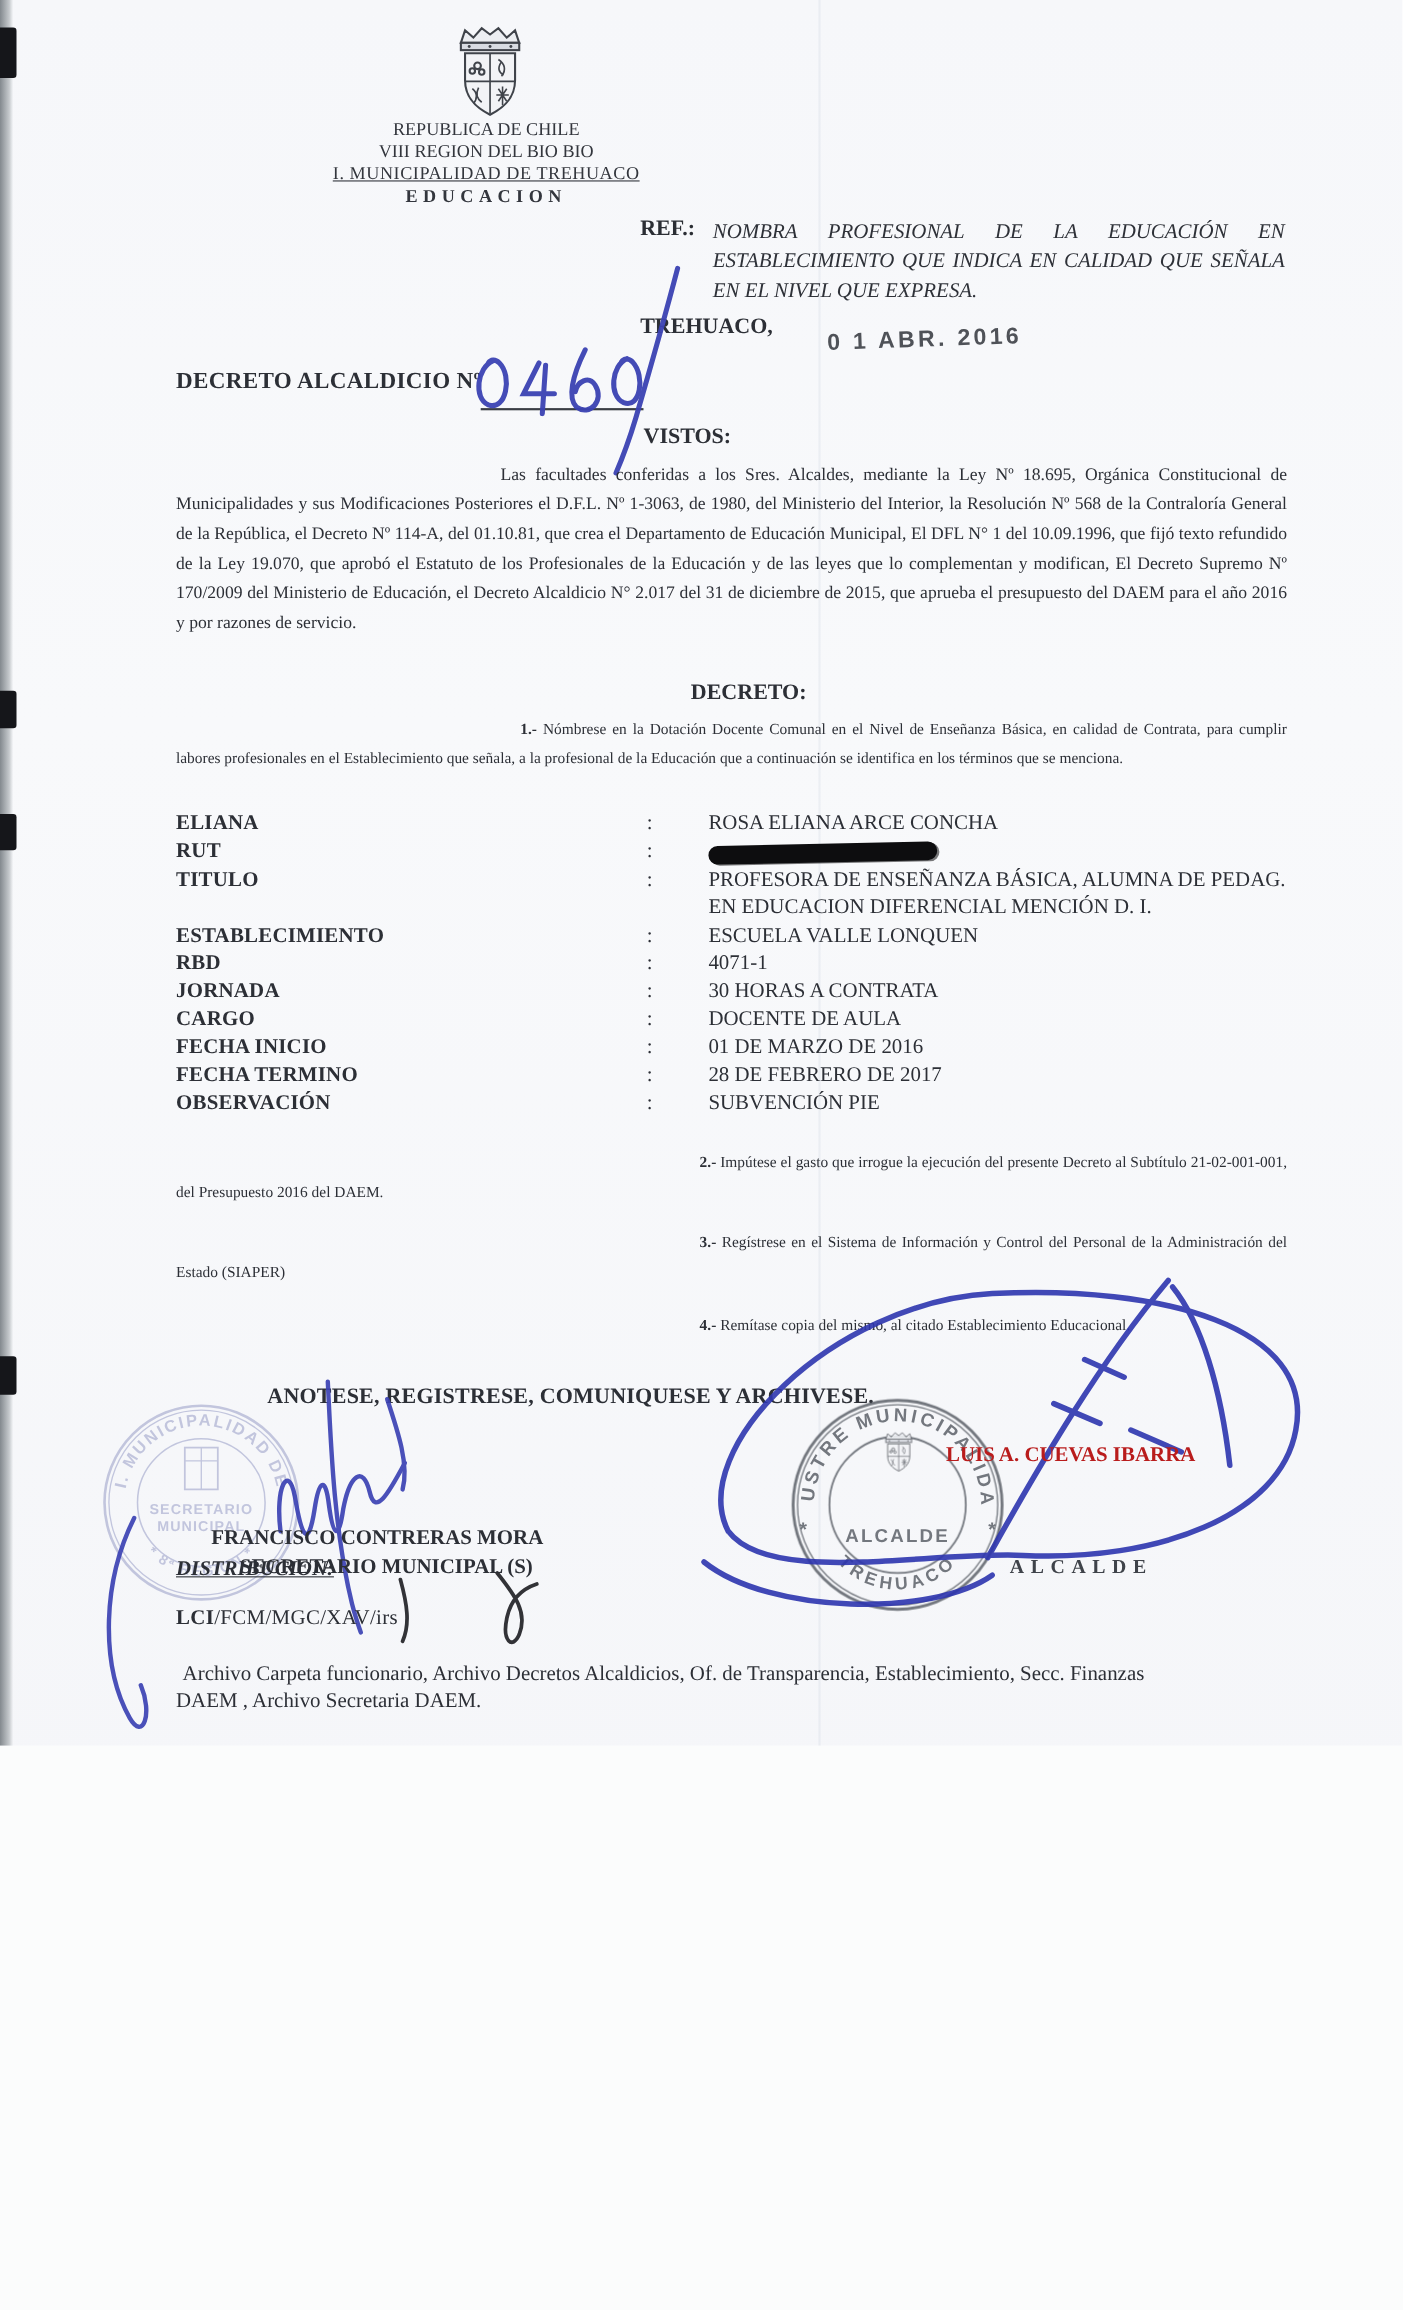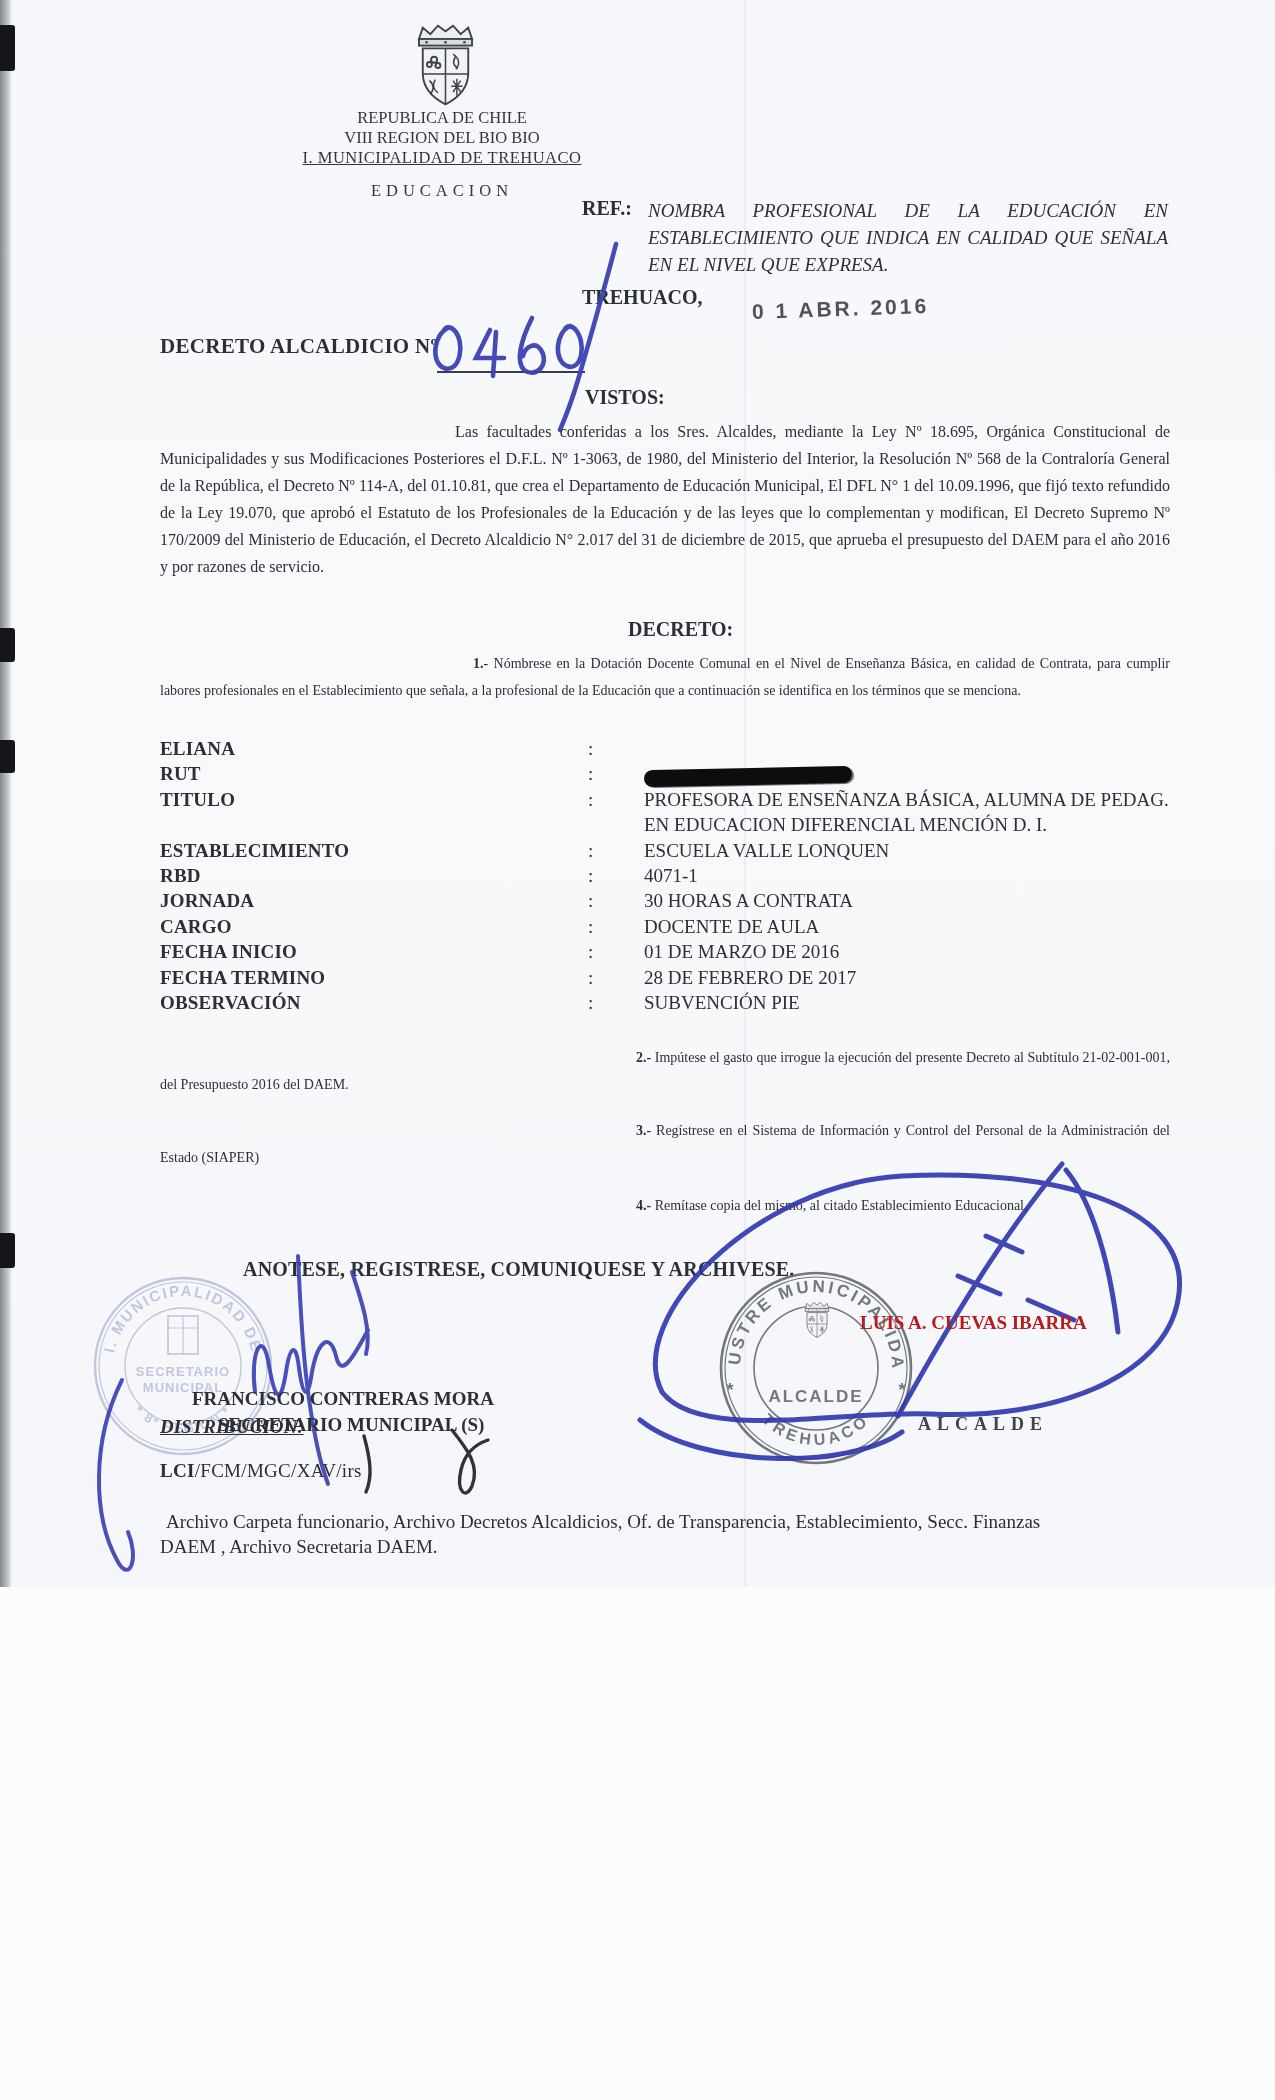--- a/index.html
+++ b/index.html
@@ -15,21 +15,21 @@
          background:linear-gradient(90deg,#83898e,#c6cacd 70%,rgba(246,247,250,0));}
   .edge-tab{position:absolute;left:0;width:15px;background:#15161a;border-radius:0 3px 3px 0;}
   .fold{position:absolute;left:744px;top:0;width:2px;height:1646px;background:rgba(90,110,140,0.07);}
 
   .abs{position:absolute;}
   .just{text-align:justify;}
 
   .hdr{left:257px;top:108px;width:370px;text-align:center;line-height:20px;font-size:16.5px;
        color:#33363d;}
   .hdr .muni{text-decoration:underline;letter-spacing:.5px;}
-  .hdr .edu{font-weight:normal;letter-spacing:5px;margin-top:13px;}
+  .hdr .edu{font-weight:bold;letter-spacing:5px;margin-top:1px;}
 
   .ref-label{left:582px;top:197px;font-size:20px;font-weight:bold;color:#2b2e34;}
   .ref-text{left:648px;top:197px;width:520px;font-size:19px;font-style:italic;
             line-height:27px;color:#2e3138;}
 
   .city{left:582px;top:286px;font-size:20px;font-weight:bold;}
   .date-stamp{left:752px;top:297px;font-family:"Liberation Sans",sans-serif;font-weight:bold;
               font-size:21px;letter-spacing:3px;color:#43464c;transform:rotate(-2deg);opacity:.93;}
   .decree-line{left:160px;top:334px;font-size:21px;font-weight:bold;letter-spacing:.3px;}
   .decree-underline{left:437px;top:371px;width:148px;height:0;border-top:2px solid #3a3d44;}
@@ -138,20 +138,21 @@
 
   <div class="abs decreto-title">DECRETO:</div>
   <div class="abs para p1 just">
     <span class="pnum">1.-</span><span> Nómbrese en la Dotación Docente Comunal en el Nivel de Enseñanza Básica, en calidad de Contrata, para cumplir labores profesionales en el Establecimiento que señala, a la profesional de la Educación que a continuación se identifica en los términos que se menciona.</span>
   </div>
 
   <div class="abs details">
     <div class="drow">
       <div class="dlabel">ELIANA</div>
       <div class="dcolon">:</div>
+      <div class="dvalue">ROSA ELIANA ARCE CONCHA</div>
     </div>
     <div class="drow">
       <div class="dlabel">RUT</div>
       <div class="dcolon">:</div>
       <div class="dvalue"><span class="redaction-bar"></span></div>
     </div>
     <div class="drow">
       <div class="dlabel">TITULO</div>
       <div class="dcolon">:</div>
       <div class="dvalue">PROFESORA DE ENSEÑANZA BÁSICA, ALUMNA DE PEDAG. EN EDUCACION DIFERENCIAL MENCIÓN D. I.</div>

